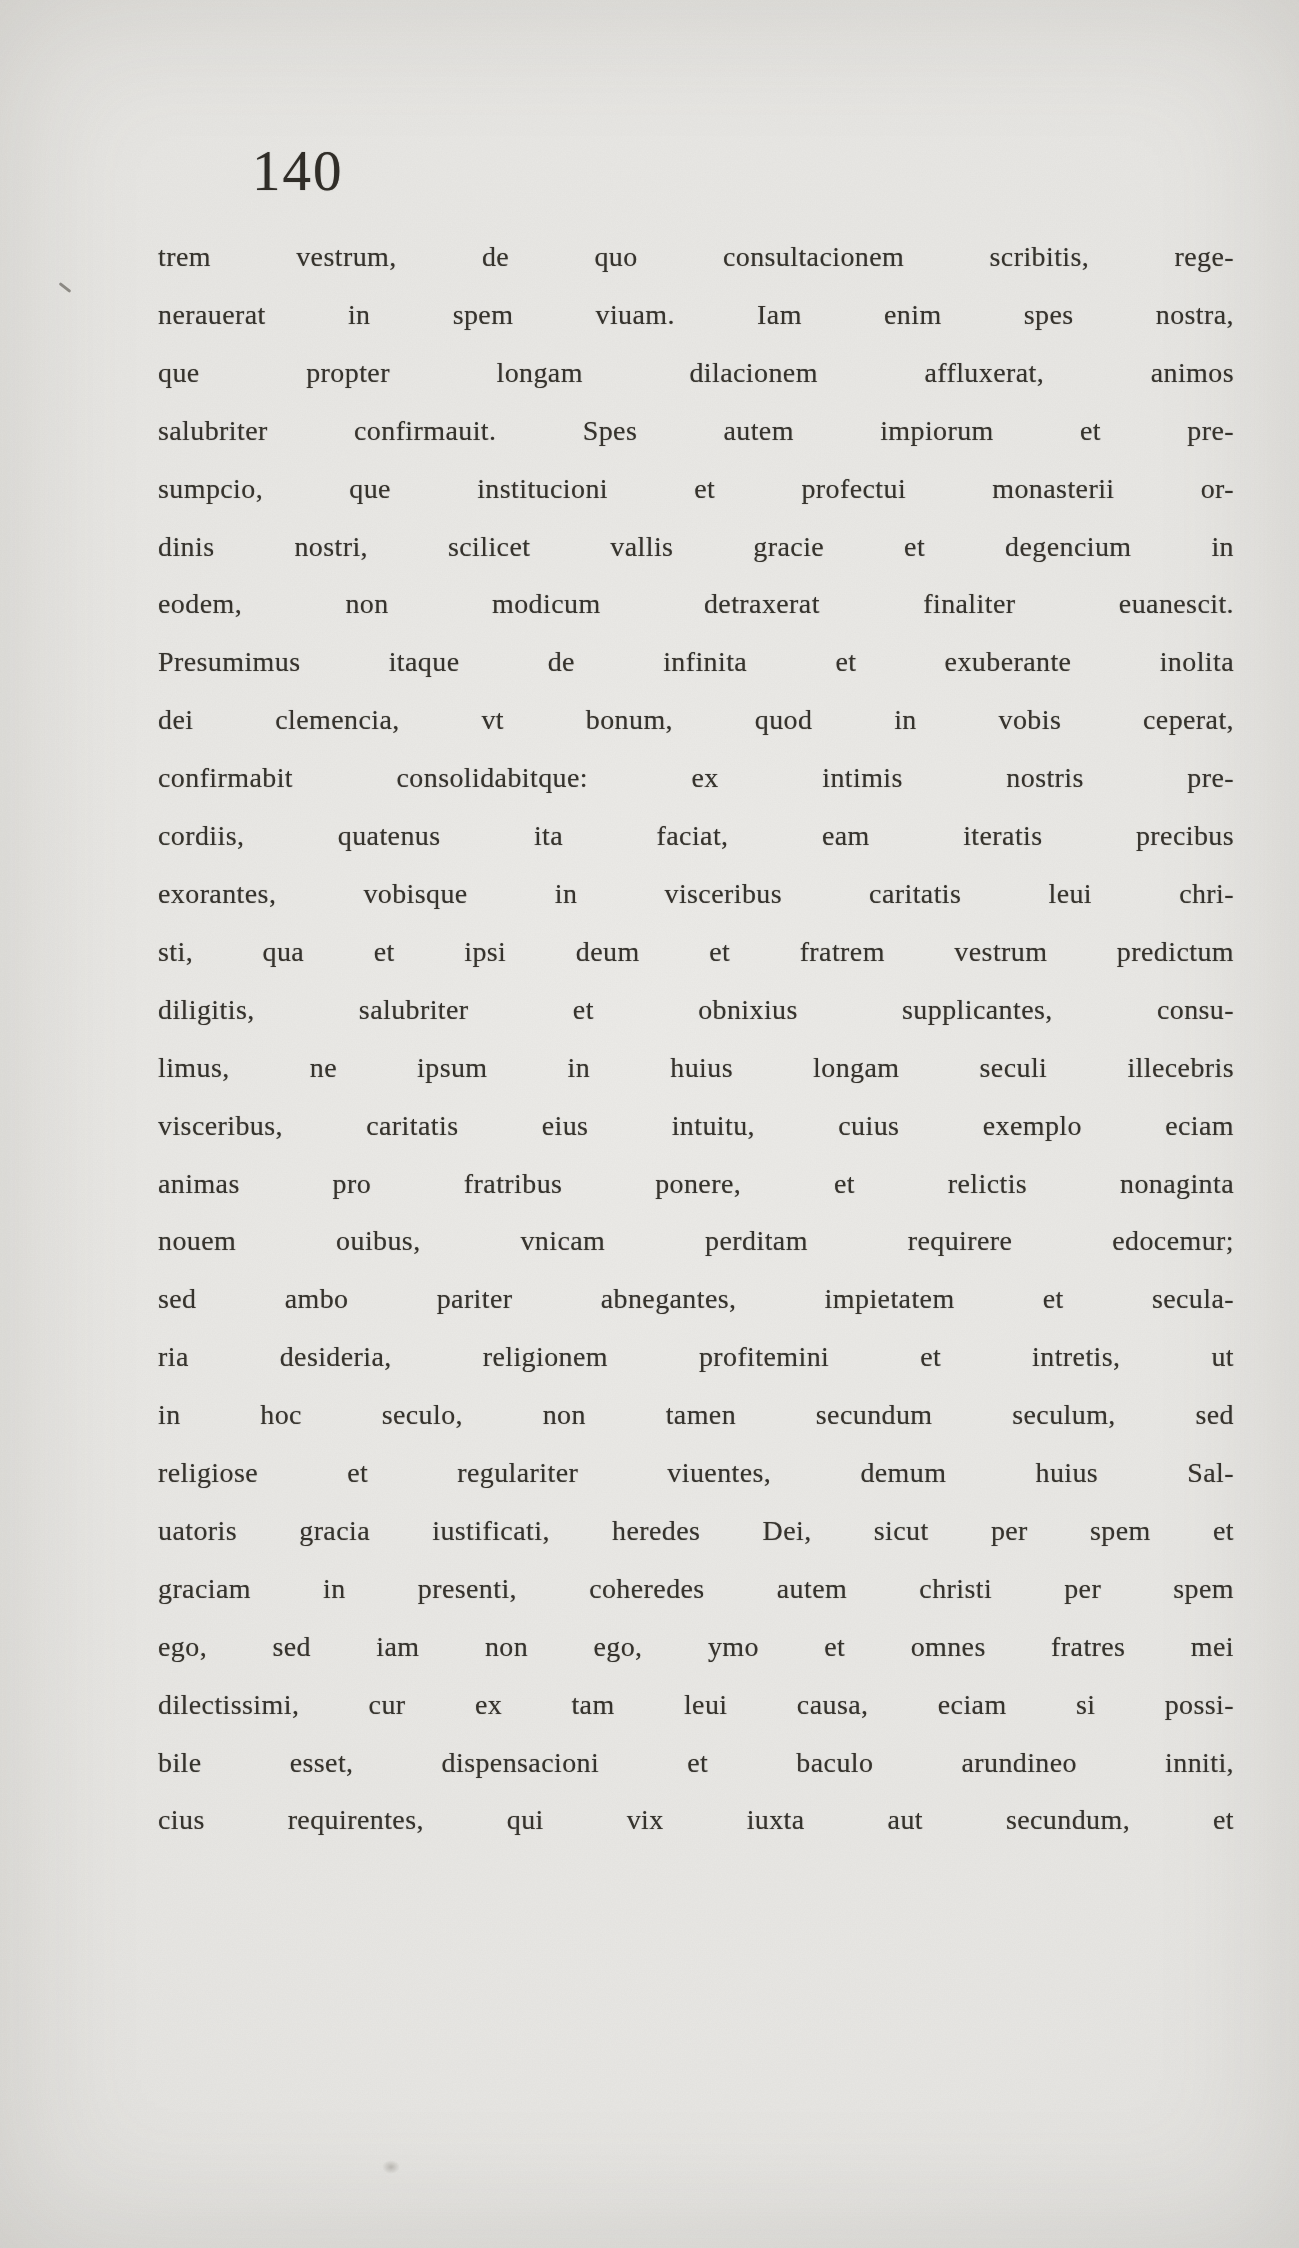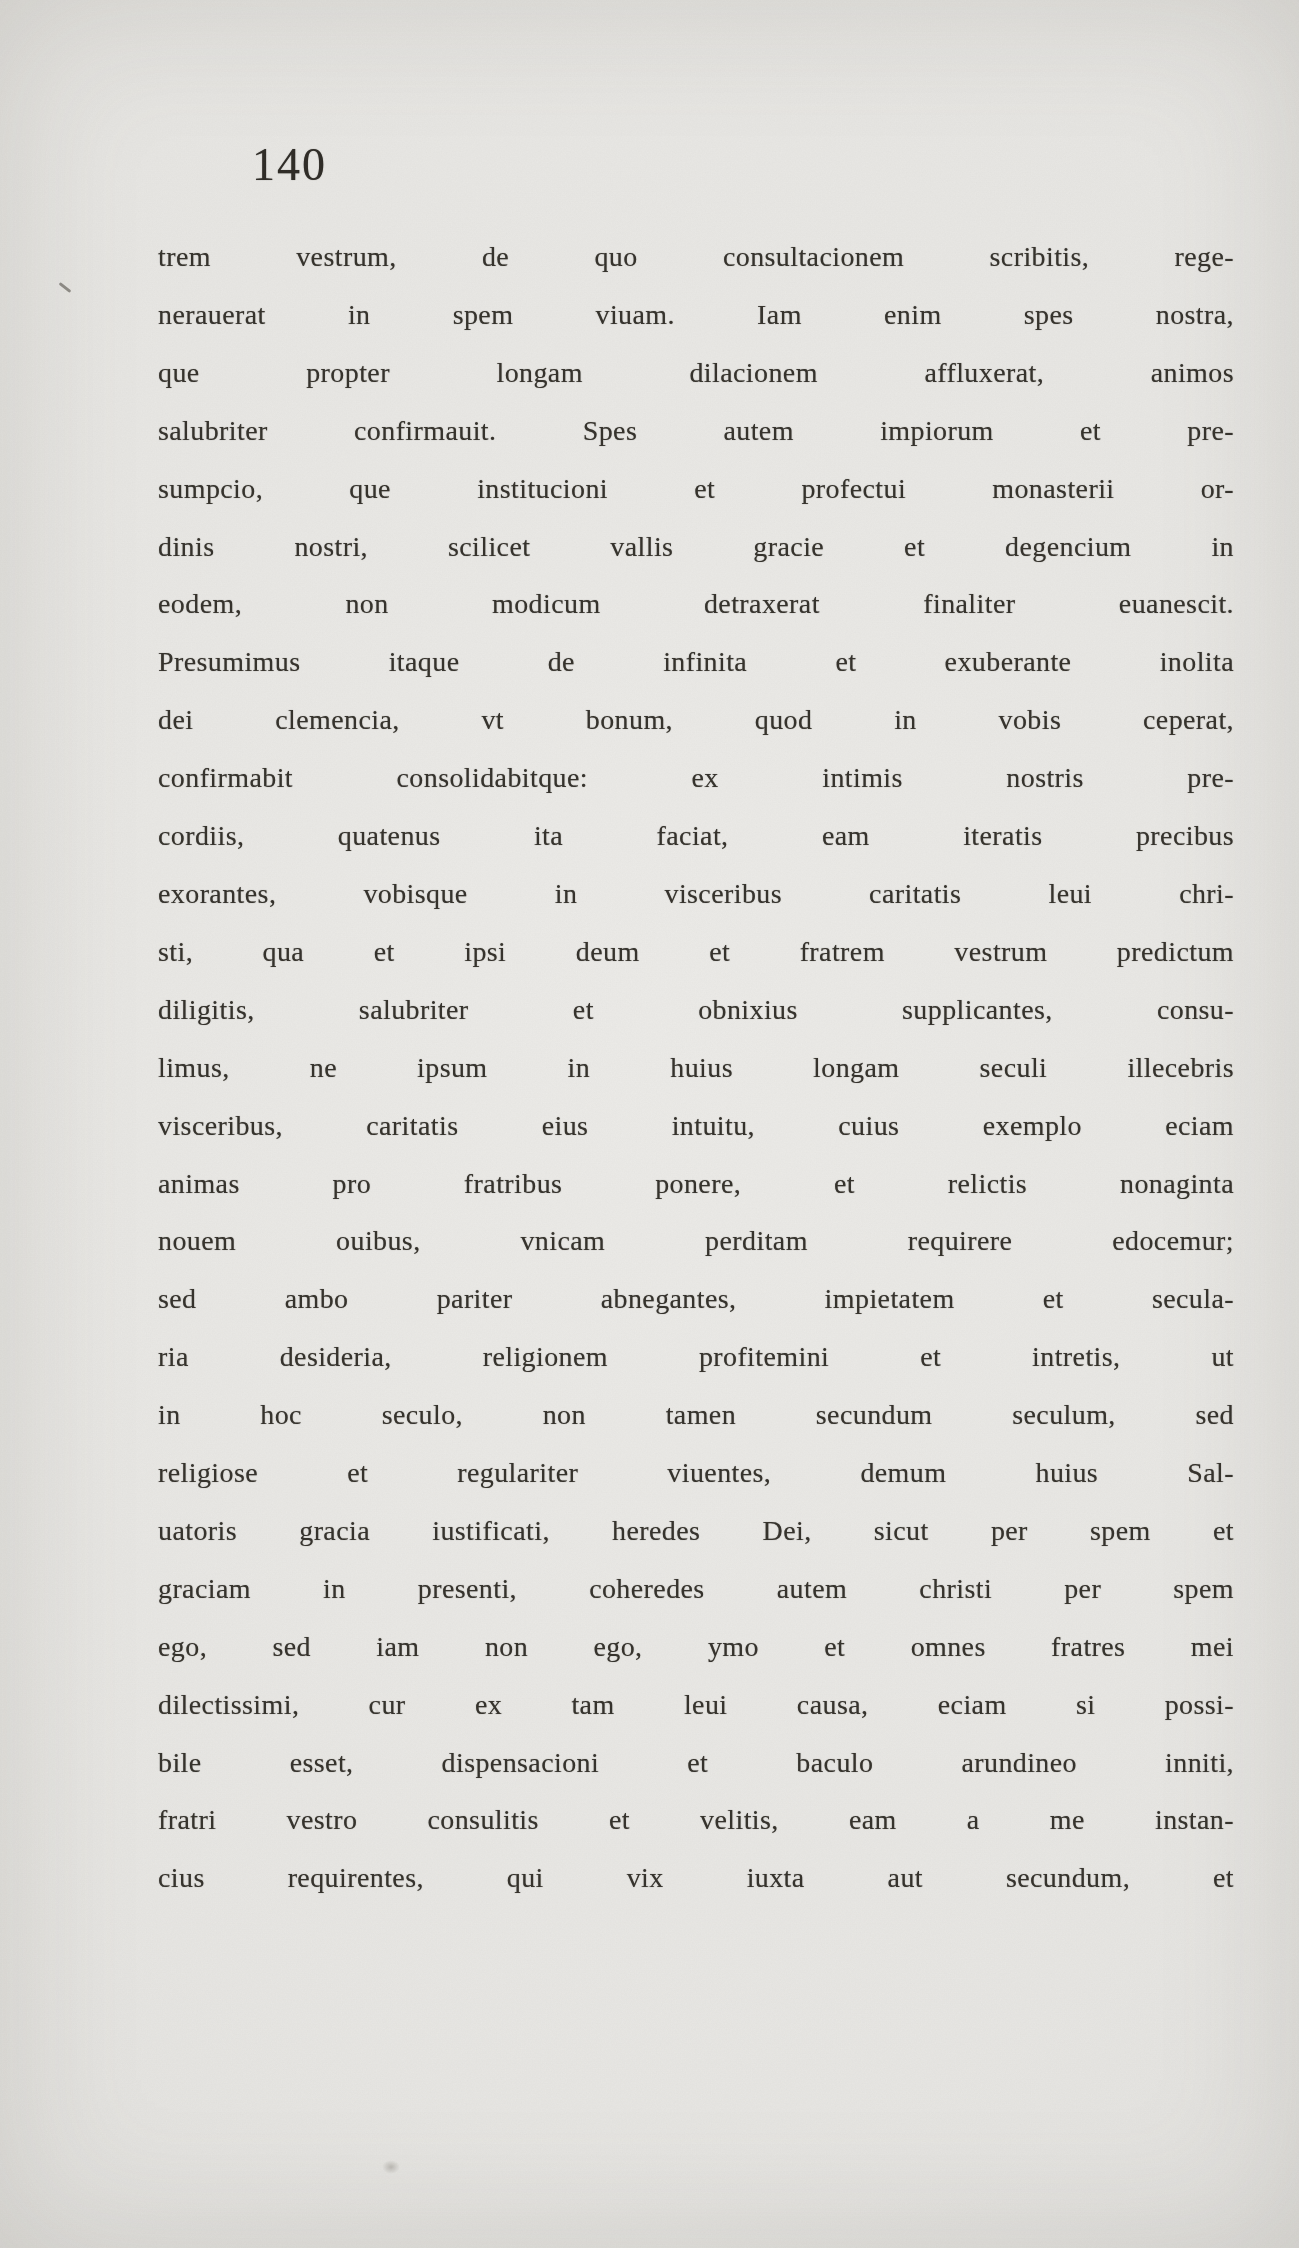--- a/index.html
+++ b/index.html
@@ -23,21 +23,21 @@
     position: absolute;
     left: 0; top: 0;
     width: 1299px;
     height: 2248px;
     pointer-events: none;
   }
   .pagenum {
     position: absolute;
     left: 252px;
     top: 138px;
-    font-size: 46px;
+    font-size: 57px;
     letter-spacing: 2px;
     color: #2e2b26;
     text-shadow: 0 0 1px rgba(46,43,38,0.55);
   }
   .textblock {
     position: absolute;
     left: 158px;
     top: 228px;
     width: 1076px;
   }
@@ -99,21 +99,20 @@
     <div class="line">nouem ouibus, vnicam perditam requirere edocemur;</div>
     <div class="line">sed ambo pariter abnegantes, impietatem et secula-</div>
     <div class="line">ria desideria, religionem profitemini et intretis, ut</div>
     <div class="line">in hoc seculo, non tamen secundum seculum, sed</div>
     <div class="line">religiose et regulariter viuentes, demum huius Sal-</div>
     <div class="line">uatoris gracia iustificati, heredes Dei, sicut per spem et</div>
     <div class="line">graciam in presenti, coheredes autem christi per spem</div>
     <div class="line">ego, sed iam non ego, ymo et omnes fratres mei</div>
     <div class="line">dilectissimi, cur ex tam leui causa, eciam si possi-</div>
     <div class="line">bile esset, dispensacioni et baculo arundineo inniti,</div>
-    <div class="line">fratri vestro consulitis et velitis, eam a me instan-</div>
     <div class="line">cius requirentes, qui vix iuxta aut secundum, et</div>
   </div>
 
   <div class="artifact-tick"></div>
   <div class="artifact-smudge"></div>
 
   <svg class="grain" width="1299" height="2248" xmlns="http://www.w3.org/2000/svg">
     <filter id="grain">
       <feTurbulence type="fractalNoise" baseFrequency="0.8" numOctaves="2" stitchTiles="stitch" result="noise"></feTurbulence>
       <feColorMatrix in="noise" type="matrix" values="0 0 0 0 0.25

